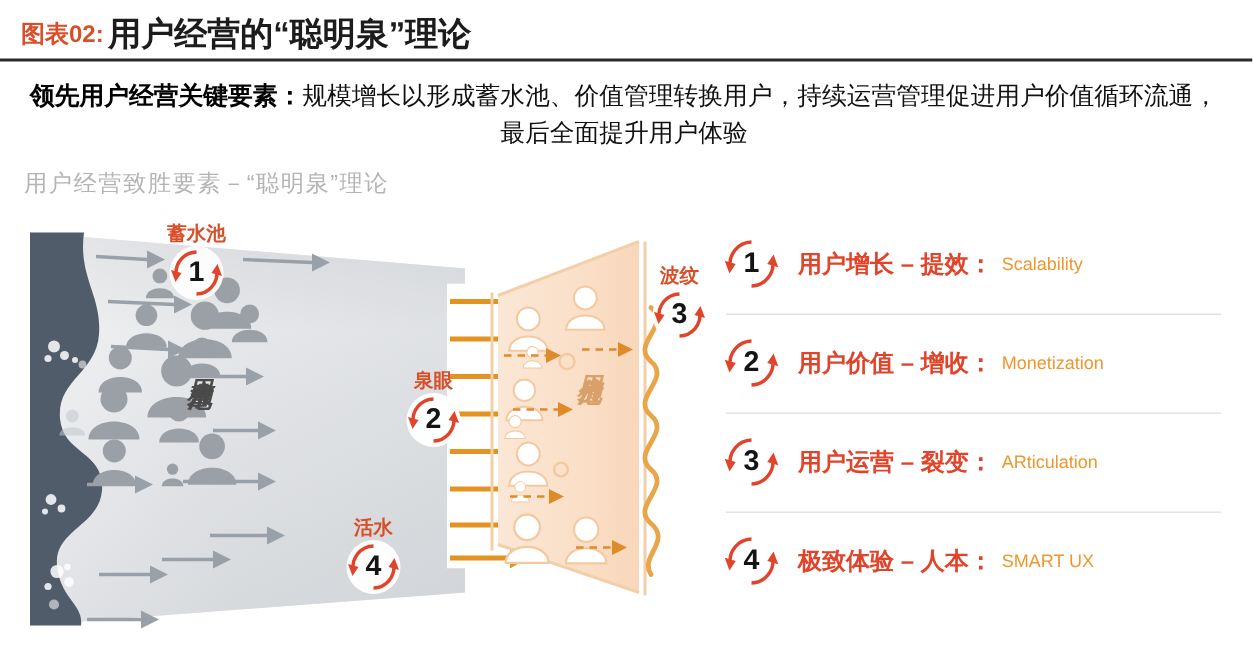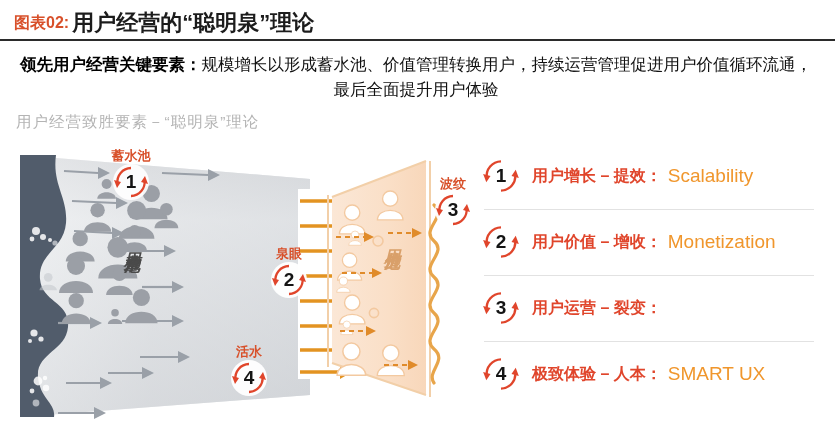--- a/index.html
+++ b/index.html
@@ -70,21 +70,21 @@
 
   
   .list{position:absolute;left:480px;top:145px;width:348px;height:280px;}
   .row{
     position:absolute;left:0;width:348px;height:62px;
     display:flex;align-items:center;
   }
   .row-ic{position:relative;width:42px;height:42px;flex:0 0 42px;margin-right:10px;}
   .row-ic .m-num{width:42px;height:42px;font-size:19px;}
   .row-tx{font-size:16px;font-weight:bold;color:#e0452b;white-space:nowrap;}
-  .row-en{font-size:19px;font-weight:normal;color:#f0962c;margin-left:6px;white-space:nowrap;}
+  .row-en{font-size:12px;font-weight:normal;color:#f0962c;margin-left:6px;white-space:nowrap;}
   .divider{position:absolute;left:4px;width:330px;height:1px;background:#e2e2e2;}
 
   
   .wm{
     position:absolute;right:12px;bottom:6px;
     font-size:15px;color:#d9d9d9;font-weight:bold;letter-spacing:1px;
     white-space:nowrap;
   }
 </style>
 </head>
@@ -444,20 +444,21 @@
         <svg width="42" height="42" viewBox="0 0 40 40">
           <circle cx="20" cy="20" r="18" fill="#ffffff"></circle>
           <path d="M6.5,22 A14,14 0 0 1 20,6" fill="none" stroke="#e0452b" stroke-width="2.2"></path>
           <path d="M33.5,18 A14,14 0 0 1 20,34" fill="none" stroke="#e0452b" stroke-width="2.2"></path>
           <polygon points="3,18 10,20 6,26" fill="#e0452b"></polygon>
           <polygon points="37,22 30,20 34,14" fill="#e0452b"></polygon>
         </svg>
         <div class="m-num">3</div>
       </div>
       <span class="row-tx">用户运营 – 裂变：</span>
+      <span class="row-en">ARticulation</span>
     </div>
     <div class="divider" style="top:196px;"></div>
 
     <div class="row" style="top:198px;">
       <div class="row-ic">
         <svg width="42" height="42" viewBox="0 0 40 40">
           <circle cx="20" cy="20" r="18" fill="#ffffff"></circle>
           <path d="M6.5,22 A14,14 0 0 1 20,6" fill="none" stroke="#e0452b" stroke-width="2.2"></path>
           <path d="M33.5,18 A14,14 0 0 1 20,34" fill="none" stroke="#e0452b" stroke-width="2.2"></path>
           <polygon points="3,18 10,20 6,26" fill="#e0452b"></polygon>

